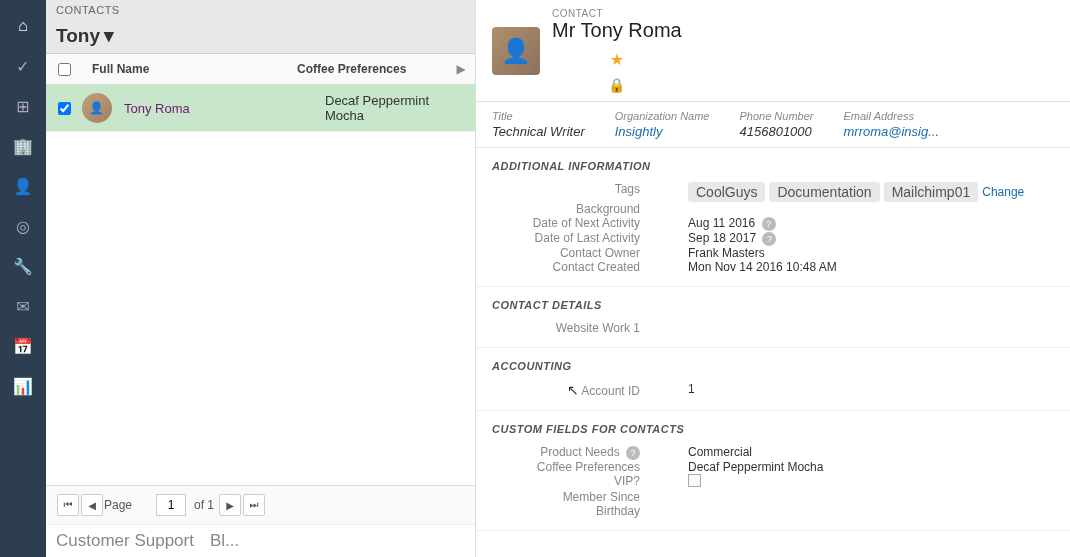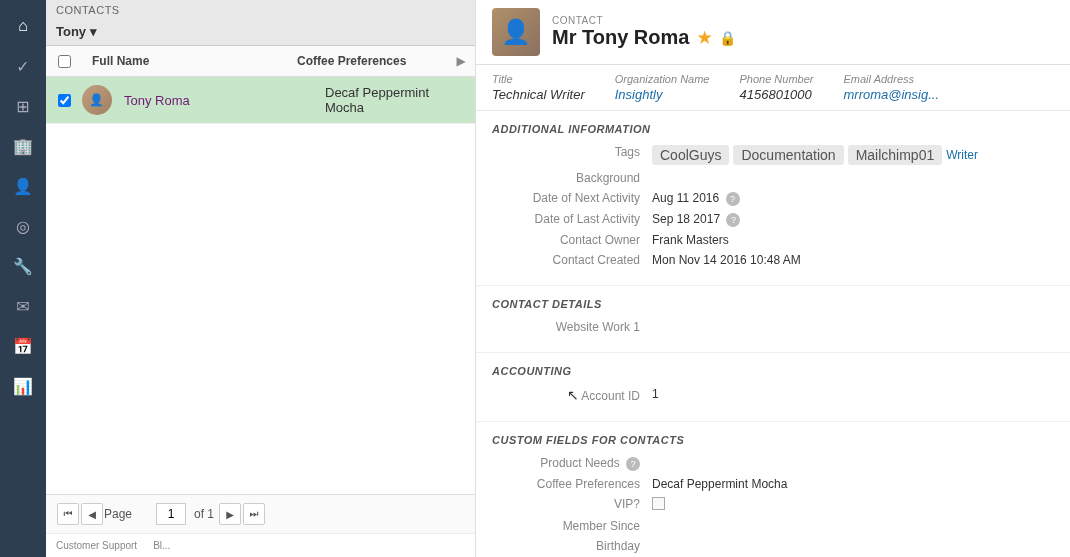--- a/index.html
+++ b/index.html
@@ -50,21 +50,21 @@
     }
 
     .contact-selector {
       display: flex;
       align-items: center;
       padding: 4px 10px 6px;
       background: #e8e8e8;
       border-bottom: 1px solid #ccc;
     }
     .contact-selector span {
-      font-size: 13px;
+      font-size: 19px;
       font-weight: 600;
       color: #333;
     }
     .dropdown-arrow {
       font-size: 10px;
       margin-left: 4px;
       color: #555;
     }
 
     
@@ -186,21 +186,21 @@
       border: 1px solid #ccc;
       text-align: center;
       font-size: 12px;
       margin: 0 4px;
     }
     .page-label { margin-right: 20px; }
     .page-of { margin: 0 4px; }
 
     .footer-links {
       padding: 6px 10px;
-      font-size: 10px;
+      font-size: 17px;
       color: #888;
       border-top: 1px solid #eee;
       display: flex;
       gap: 16px;
     }
 
     
     .right-panel {
       flex: 1;
       background: #fff;
@@ -226,25 +226,26 @@
       overflow: hidden;
     }
     .contact-type {
       font-size: 10px;
       color: #888;
       text-transform: uppercase;
       letter-spacing: 0.5px;
     }
     .contact-name {
       font-size: 20px;
-      font-weight: 700;
+      font-weight: 400;
       color: #222;
       display: flex;
       align-items: center;
       gap: 8px;
+      flex-direction: column;
     }
     .star-icon { color: #f5a623; font-size: 16px; }
     .lock-icon { color: #aaa; font-size: 14px; }
 
     .contact-fields {
       display: flex;
       padding: 8px 16px;
       border-bottom: 1px solid #e8e8e8;
       gap: 0;
       font-style: italic;
@@ -274,21 +275,21 @@
       color: #555;
       text-transform: uppercase;
       letter-spacing: 0.5px;
       margin-bottom: 10px;
       font-style: italic;
     }
 
     .info-row {
       display: flex;
       align-items: flex-start;
-      margin-bottom: 6px;
+      gap: 36px;
     }
     .info-label {
       width: 160px;
       font-size: 12px;
       color: #888;
       text-align: right;
       padding-right: 12px;
       flex-shrink: 0;
     }
     .info-value {
@@ -454,21 +455,21 @@
 
   <div class="section">
     <div class="section-title">ADDITIONAL INFORMATION</div>
 
     <div class="info-row">
       <div class="info-label">Tags</div>
       <div class="info-value tags-row">
         <span class="tag">CoolGuys</span>
         <span class="tag">Documentation</span>
         <span class="tag">Mailchimp01</span>
-        <span class="tag-change">Writer</span>
+        <span class="tag-change">Change</span>
       </div>
     </div>
 
     <div class="info-row">
       <div class="info-label">Background</div>
       <div class="info-value"></div>
     </div>
 
     <div class="info-row">
       <div class="info-label">Date of Next Activity</div>
@@ -517,20 +518,21 @@
   </div>
 
   <div class="section">
     <div class="section-title">CUSTOM FIELDS FOR CONTACTS</div>
 
     <div class="info-row">
       <div class="info-label">
         <span>Product Needs</span>
         <span class="question-mark">?</span>
       </div>
+      <div class="info-value">Commercial</div>
     </div>
 
     <div class="info-row">
       <div class="info-label">Coffee Preferences</div>
       <div class="info-value">Decaf Peppermint Mocha</div>
     </div>
 
     <div class="info-row">
       <div class="info-label">VIP?</div>
       <div class="info-value">

